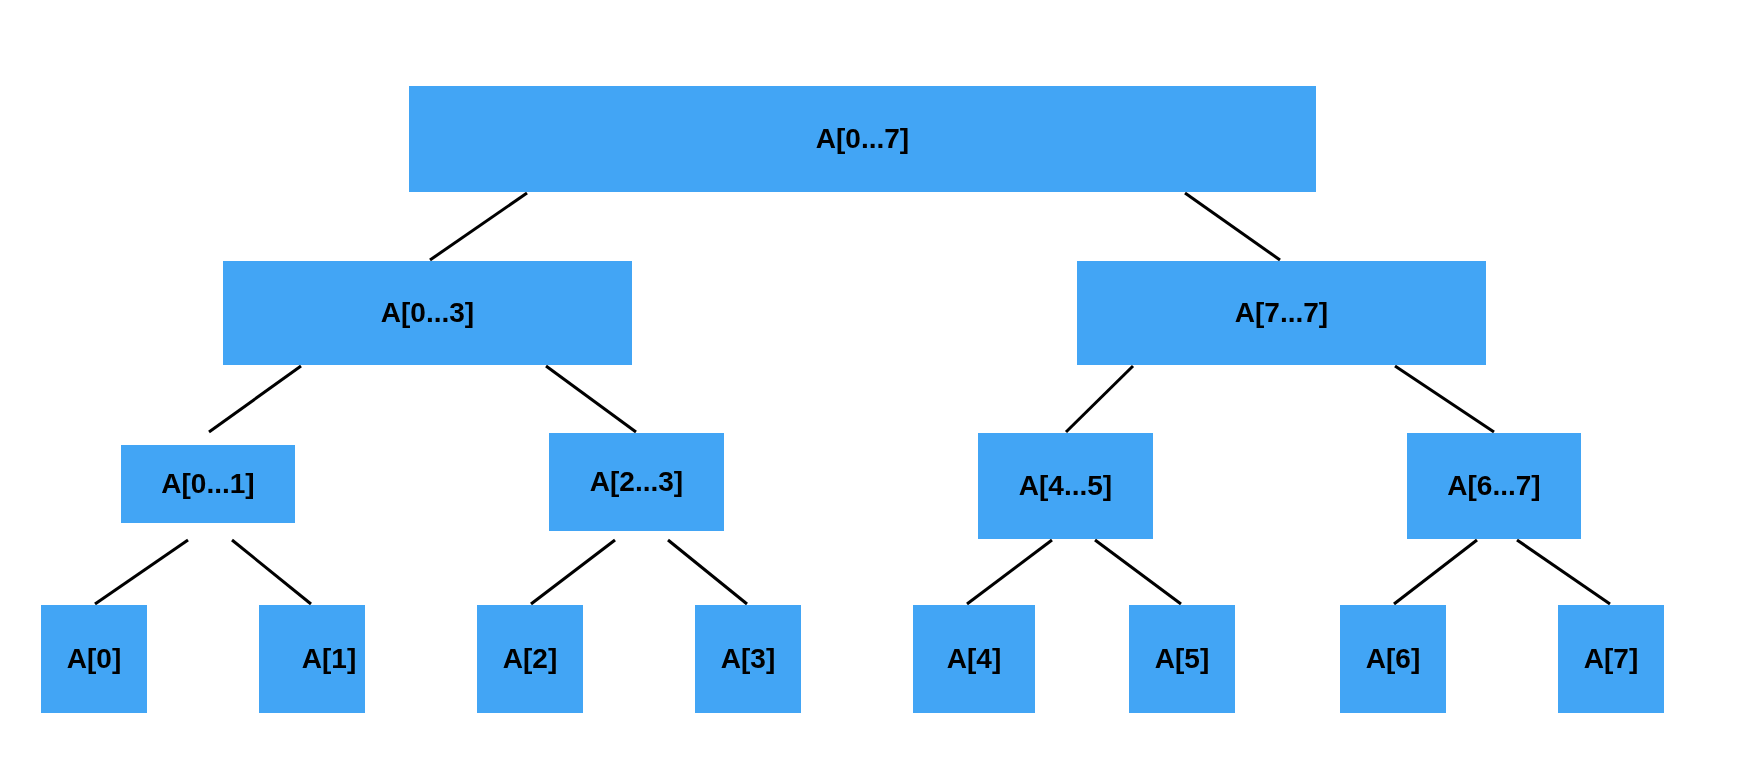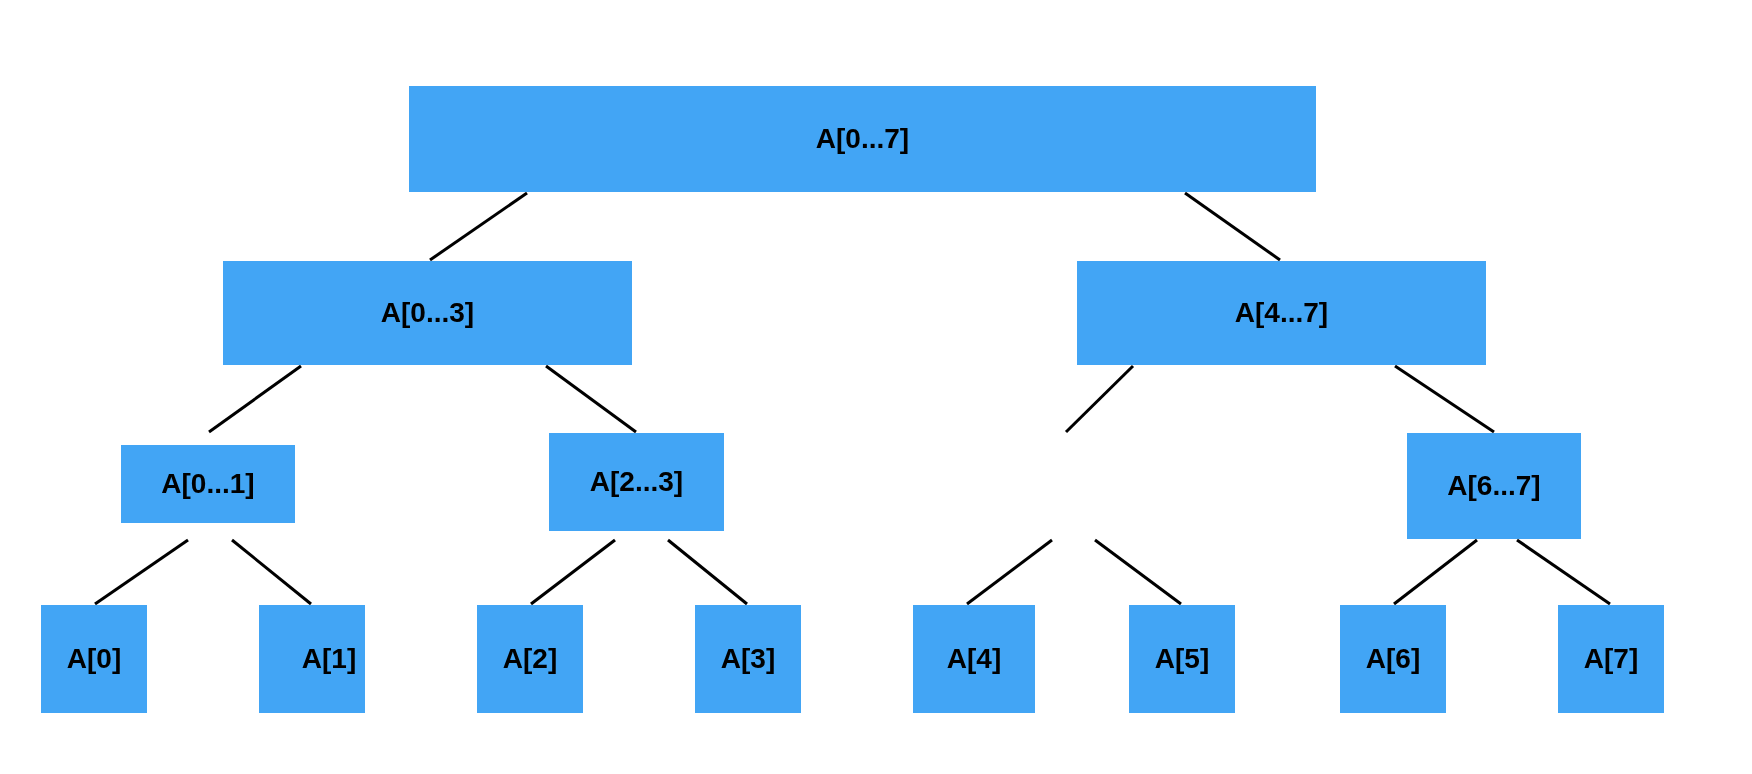--- a/index.html
+++ b/index.html
@@ -59,24 +59,25 @@
     <line x1="668" y1="540" x2="747" y2="604"></line>
     <line x1="1052" y1="540" x2="967" y2="604"></line>
     <line x1="1095" y1="540" x2="1181" y2="604"></line>
     <line x1="1477" y1="540" x2="1394" y2="604"></line>
     <line x1="1517" y1="540" x2="1610" y2="604"></line>
   </svg>
 
   <div class="node" style="left:409px;  top:86px;  width:907px; height:106px;">A[0...7]</div>
 
   <div class="node" style="left:223px;  top:261px; width:409px; height:104px;">A[0...3]</div>
-  <div class="node" style="left:1077px; top:261px; width:409px; height:104px;">A[4...7]</div>
+  <div class="node" style="left:1077px; top:261px; width:409px; height:104px;">A[7...7]</div>
 
   <div class="node" style="left:121px;  top:409px; width:174px; height:78px;margin-top:36px;">A[0...1]</div>
   <div class="node" style="left:549px;  top:433px; width:175px; height:98px;">A[2...3]</div>
+  <div class="node" style="left:978px;  top:433px; width:175px; height:106px;">A[4...5]</div>
   <div class="node" style="left:1407px; top:433px; width:174px; height:106px;">A[6...7]</div>
 
   <div class="node" style="left:41px;   top:605px; width:106px; height:108px;">A[0]</div>
   <div class="node" style="left:259px;  top:605px; width:106px; height:108px;padding-left:34px;">A[1]</div>
   <div class="node" style="left:477px;  top:605px; width:106px; height:108px;">A[2]</div>
   <div class="node" style="left:695px;  top:605px; width:106px; height:108px;">A[3]</div>
   <div class="node" style="left:913px;  top:605px; width:122px; height:108px;">A[4]</div>
   <div class="node" style="left:1129px; top:605px; width:106px; height:108px;">A[5]</div>
   <div class="node" style="left:1340px; top:605px; width:106px; height:108px;">A[6]</div>
   <div class="node" style="left:1558px; top:605px; width:106px; height:108px;">A[7]</div>

